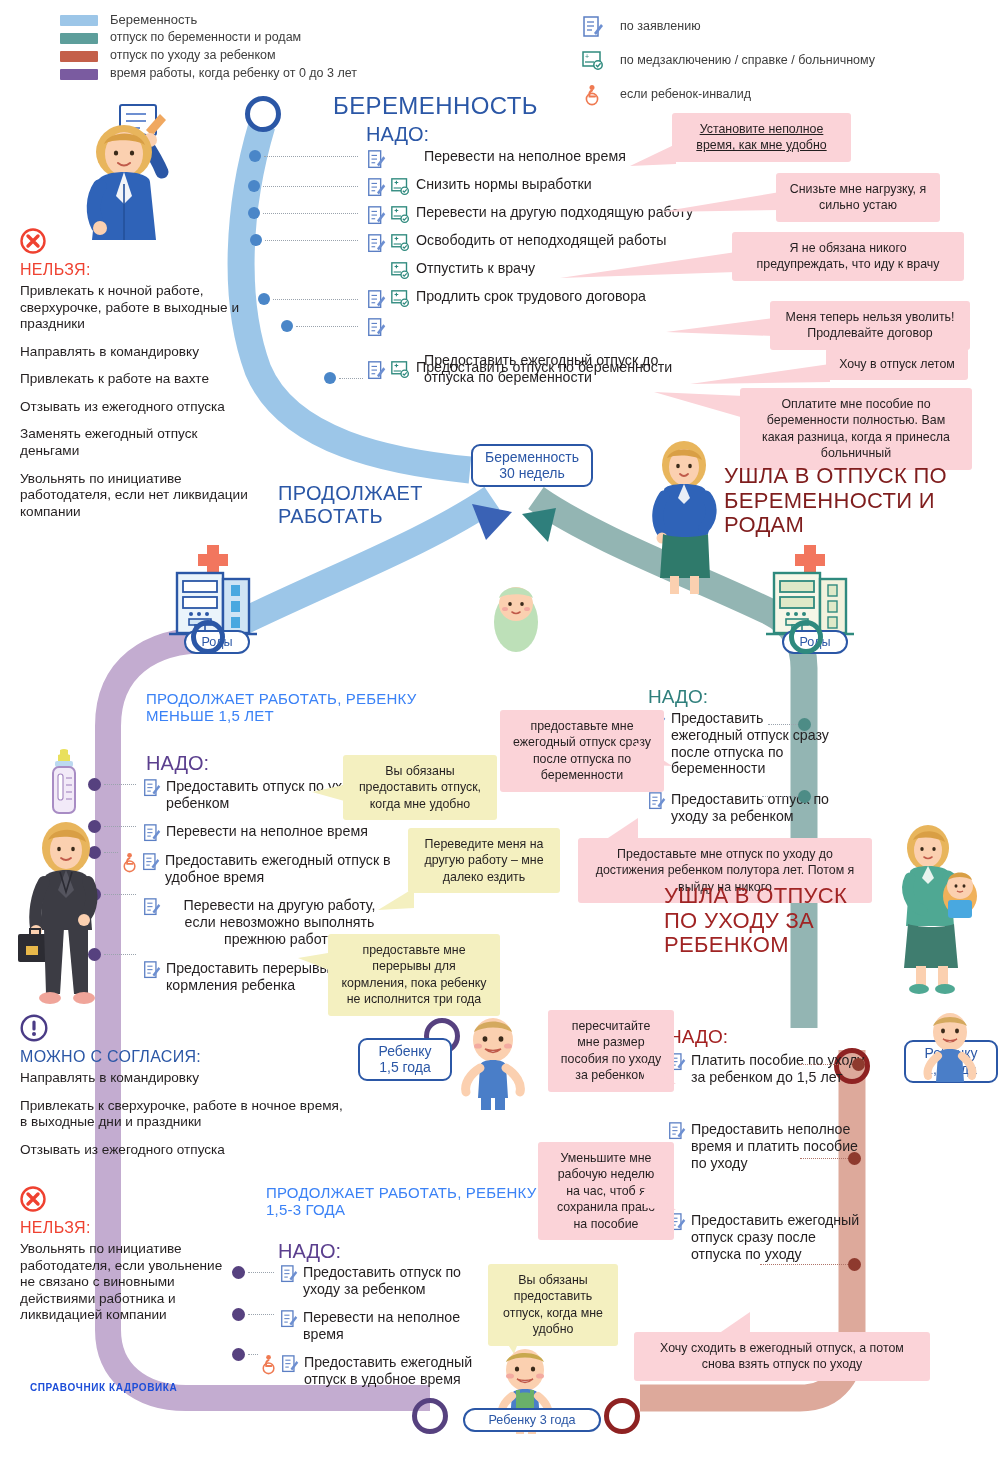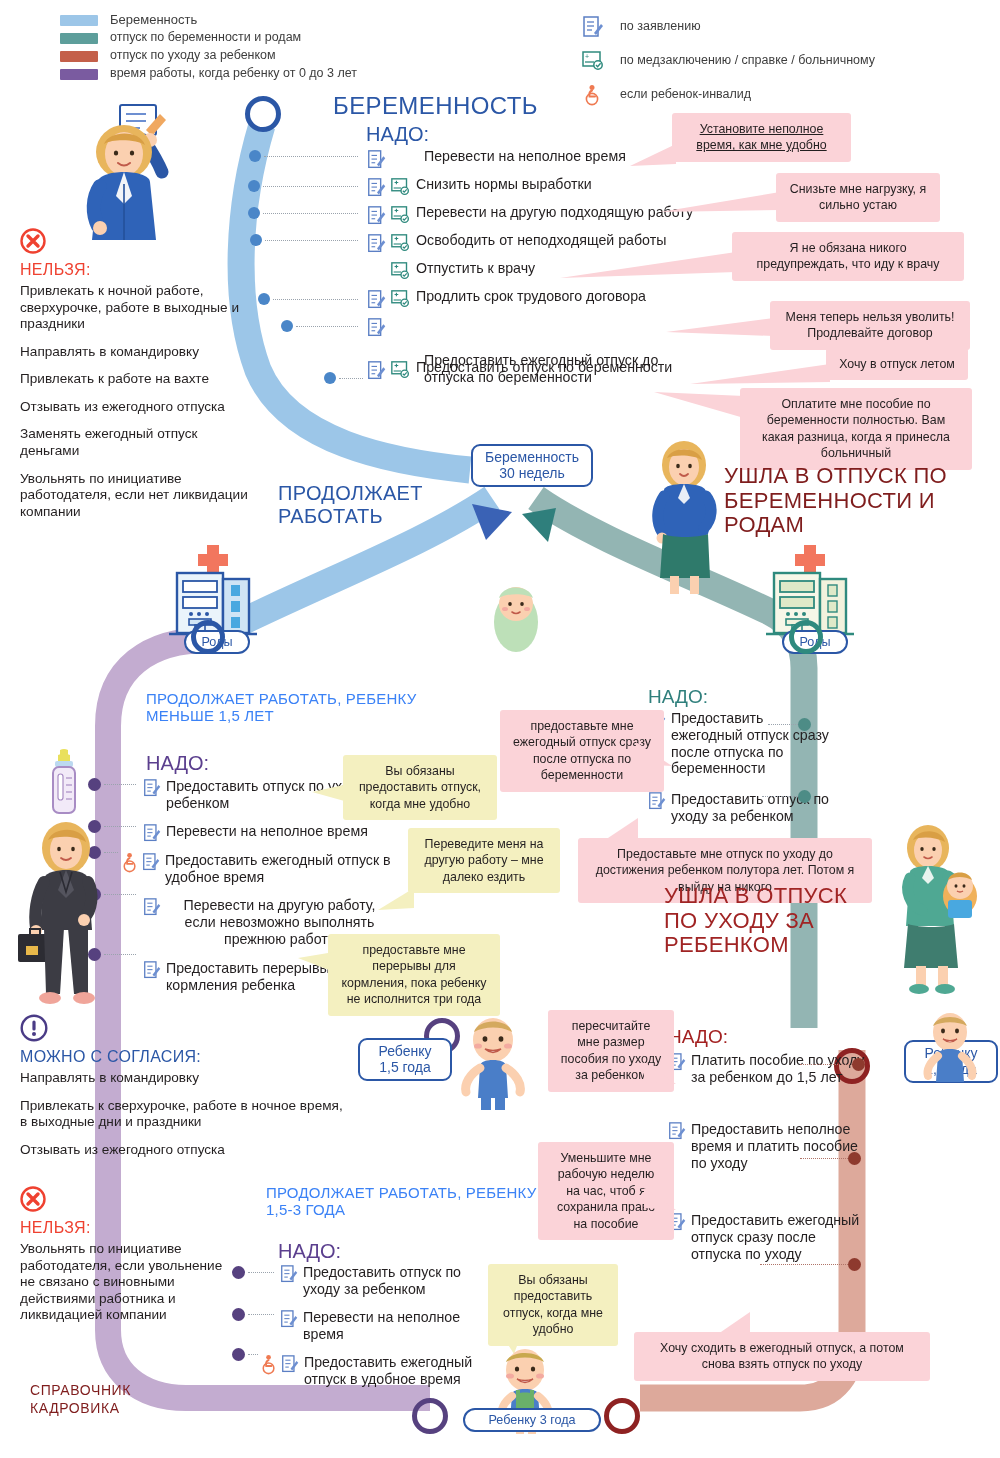--- a/index.html
+++ b/index.html
@@ -52,21 +52,21 @@
   
   .pill{position:absolute;border:2px solid #2b57a6;border-radius:9px;background:#fff;
         color:#2b57a6;font-size:14px;line-height:1.12;text-align:center;padding:4px 9px;}
   .pill.sm{font-size:12.6px;padding:3px 8px;border-radius:13px;}
   
   .ring{position:absolute;border-radius:50%;background:#fff;box-sizing:border-box;}
   
   .dot{position:absolute;border-radius:50%;}
   .dline{position:absolute;height:0;border-top:1.6px dotted #9aa3ad;}
   
-  .logo{font-size:14px;line-height:1.25;letter-spacing:.6px;color:#7f1d1d;font-weight:normal;}
+  .logo{font-size:10px;line-height:1.25;letter-spacing:.6px;color:#1d4ed8;font-weight:bold;}
   svg{display:block;overflow:visible;}
 </style>
 </head>
 <body>
 
 <div id="page">
 
   <svg class="abs" style="left:0;top:0;" width="1000" height="1458" viewBox="0 0 1000 1458">
 
     <path fill="none" stroke="#c3acd0" stroke-width="26" d="M208,640 C150,640 108,668 108,726 L108,1330 C108,1372 140,1398 186,1398 L430,1398"></path>

